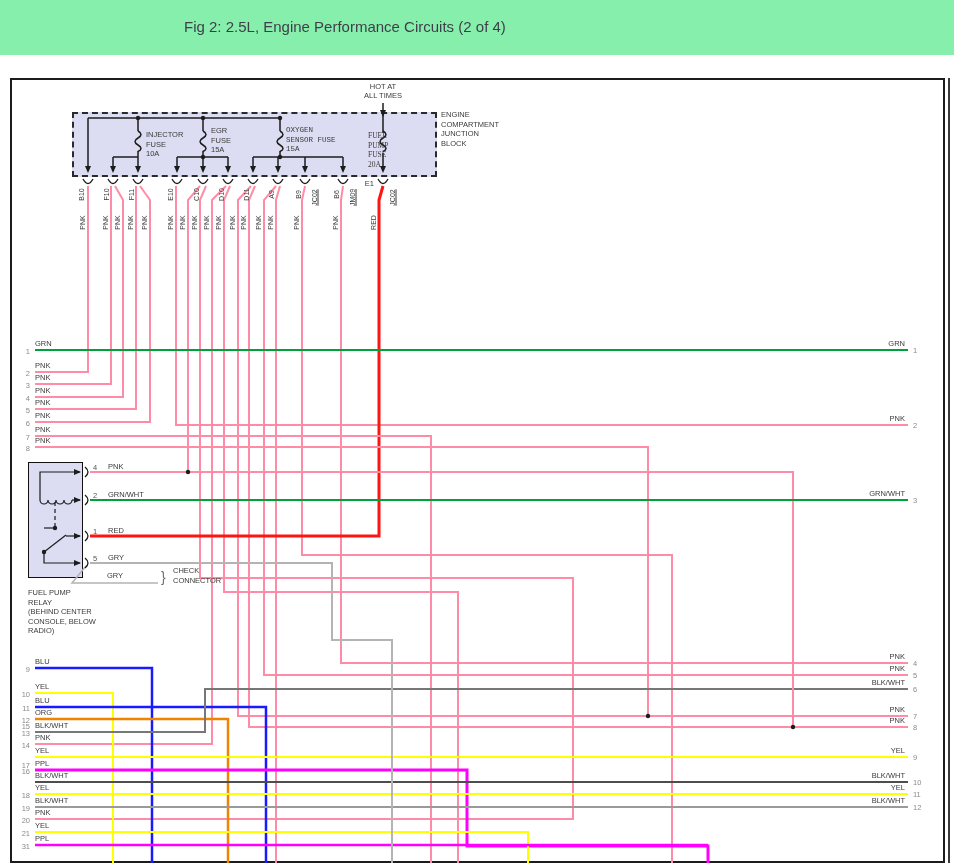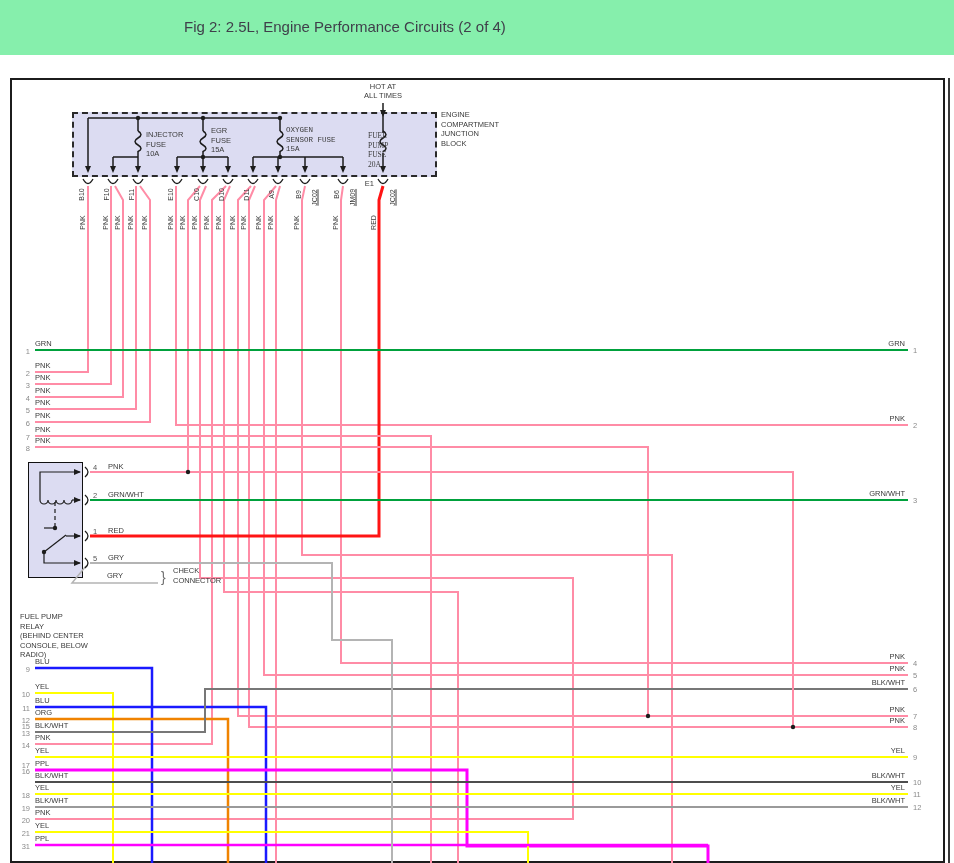--- a/index.html
+++ b/index.html
@@ -50,21 +50,21 @@
 15A</div>
   <div class="lbl" style="left:286px;top:126px;font-family:Liberation Mono, monospace;">OXYGEN
 SENSOR FUSE
 15A</div>
   <div class="lbl" style="left:368px;top:131px;font-family:Liberation Serif, serif;">FUEL
 PUMP
 FUSE
 20A</div>
 
   <div class="rbox"></div>
-  <div class="lbl" style="left:20px;top:588px;margin-top:24px;">FUEL PUMP
+  <div class="lbl" style="left:28px;top:588px;">FUEL PUMP
 RELAY
 (BEHIND CENTER
 CONSOLE, BELOW
 RADIO)</div>
 
   <div class="lbl" style="left:107px;top:571px;">GRY</div>
   <div class="bracket" style="left:161px;top:569px;">}</div>
   <div class="lbl" style="left:173px;top:566px;">CHECK
 CONNECTOR</div>
 

